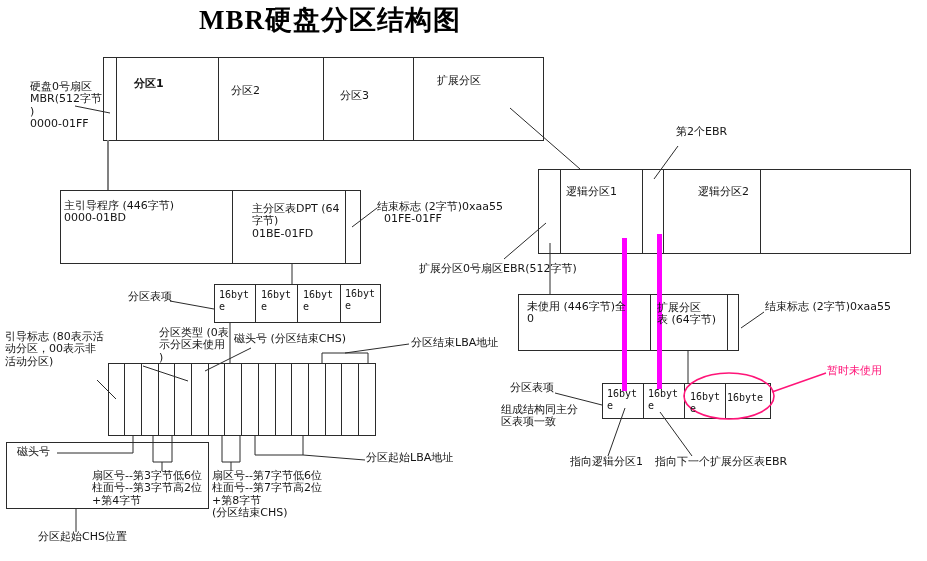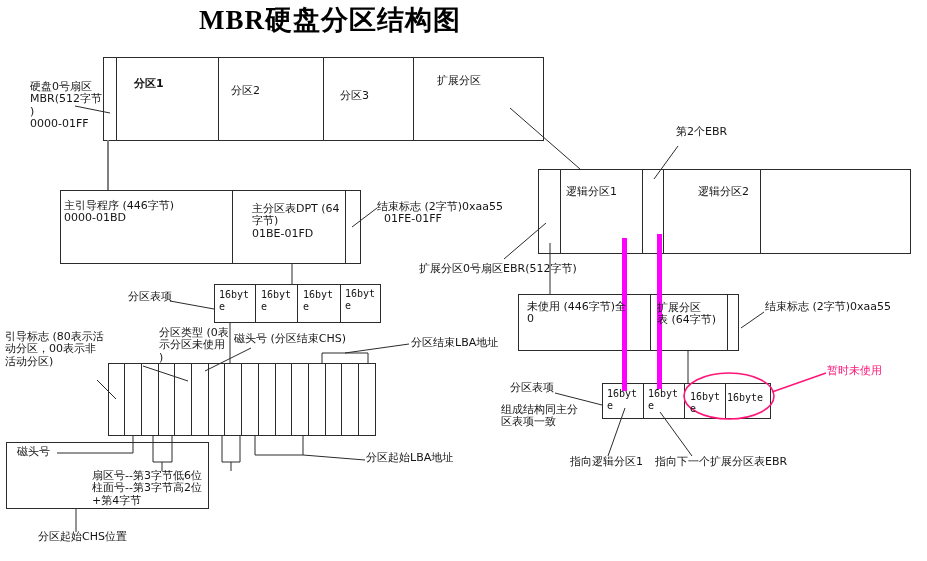--- a/index.html
+++ b/index.html
@@ -147,20 +147,24 @@
 活动分区)</div>
   <div class="lbl" style="left:126px;top:327px;margin-left:33px;">分区类型 (0表
 示分区未使用
 )</div>
   <div class="lbl" style="left:234px;top:333px;">磁头号 (分区结束CHS)</div>
   <div class="lbl" style="left:411px;top:337px;">分区结束LBA地址</div>
   <div class="lbl" style="left:17px;top:446px;">磁头号</div>
   <div class="lbl" style="left:92px;top:470px;">扇区号--第3字节低6位
 柱面号--第3字节高2位
 +第4字节</div>
+  <div class="lbl" style="left:212px;top:470px;">扇区号--第7字节低6位
+柱面号--第7字节高2位
++第8字节
+(分区结束CHS)</div>
   <div class="lbl" style="left:366px;top:452px;">分区起始LBA地址</div>
   <div class="lbl" style="left:38px;top:531px;">分区起始CHS位置</div>
 
   <div class="lbl" style="left:419px;top:263px;">扩展分区0号扇区EBR(512字节)</div>
   <div class="lbl" style="left:527px;top:301px;">未使用 (446字节)全
 0</div>
   <div class="lbl" style="left:657px;top:302px;">扩展分区
 表 (64字节)</div>
   <div class="lbl" style="left:765px;top:301px;">结束标志 (2字节)0xaa55</div>
   <div class="lbl" style="left:510px;top:382px;">分区表项</div>

